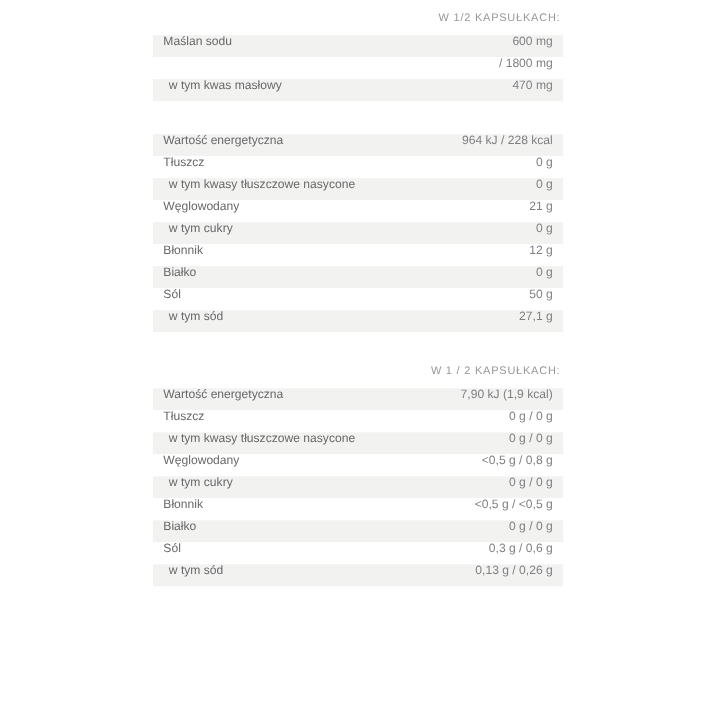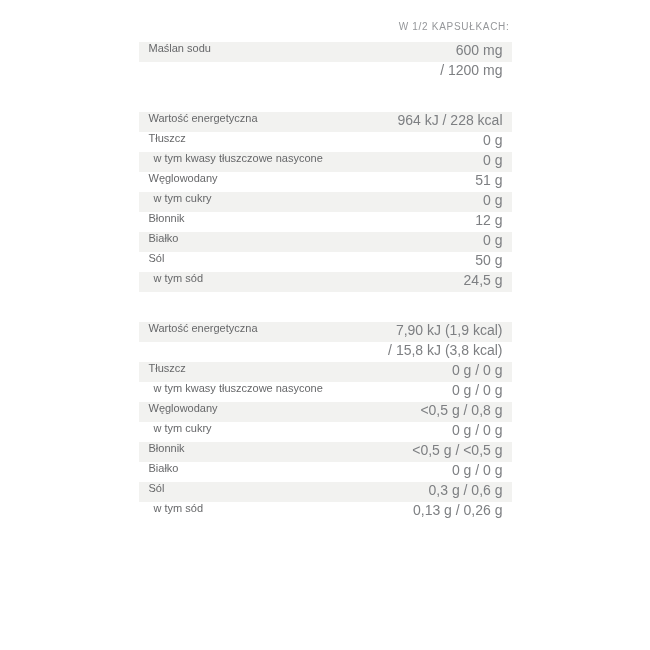--- a/index.html
+++ b/index.html
@@ -9,21 +9,21 @@
   body {
     width: 650px;
     height: 650px;
     background: #ffffff;
     font-family: "Liberation Sans", sans-serif;
     overflow: hidden;
   }
   .table-wrap {
     width: 373px;
     margin: 0 auto;
-    padding-top: 21px;
+    padding-top: 11px;
   }
   .section + .section {
     margin-top: 30px;
   }
   .section-header {
     height: 12px;
     line-height: 12px;
     font-size: 10px;
     letter-spacing: 0.7px;
     color: #95979a;
@@ -48,91 +48,92 @@
   }
   .row-label {
     font-size: 11px;
     color: #67686a;
     white-space: nowrap;
   }
   .row.sub .row-label {
     padding-left: 5px;
   }
   .row-value {
-    font-size: 14px;
+    font-size: 11px;
     color: #7d7f82;
     white-space: nowrap;
   }
 </style>
 </head>
 <body>
 
 <div class="table-wrap">
     <div class="section">
       <div class="section-header">W 1/2 KAPSUŁKACH:</div>
       <div class="section-rows">
         <div class="row">
           <span class="row-label">Maślan sodu</span>
           <span class="row-value">600 mg</span>
         </div>
         <div class="row">
           <span class="row-label"></span>
-          <span class="row-value">/ 1200 mg</span>
+          <span class="row-value">/ 1800 mg</span>
+        </div>
+        <div class="row sub">
+          <span class="row-label">w tym kwas masłowy</span>
+          <span class="row-value">470 mg</span>
         </div>
       </div>
     </div>
     <div class="section">
       <div class="section-rows">
         <div class="row">
           <span class="row-label">Wartość energetyczna</span>
           <span class="row-value">964 kJ / 228 kcal</span>
         </div>
         <div class="row">
           <span class="row-label">Tłuszcz</span>
           <span class="row-value">0 g</span>
         </div>
         <div class="row sub">
           <span class="row-label">w tym kwasy tłuszczowe nasycone</span>
           <span class="row-value">0 g</span>
         </div>
         <div class="row">
           <span class="row-label">Węglowodany</span>
-          <span class="row-value">51 g</span>
+          <span class="row-value">21 g</span>
         </div>
         <div class="row sub">
           <span class="row-label">w tym cukry</span>
           <span class="row-value">0 g</span>
         </div>
         <div class="row">
           <span class="row-label">Błonnik</span>
           <span class="row-value">12 g</span>
         </div>
         <div class="row">
           <span class="row-label">Białko</span>
           <span class="row-value">0 g</span>
         </div>
         <div class="row">
           <span class="row-label">Sól</span>
           <span class="row-value">50 g</span>
         </div>
         <div class="row sub">
           <span class="row-label">w tym sód</span>
-          <span class="row-value">24,5 g</span>
+          <span class="row-value">27,1 g</span>
         </div>
       </div>
     </div>
     <div class="section">
+      <div class="section-header">W 1 / 2 KAPSUŁKACH:</div>
       <div class="section-rows">
         <div class="row">
           <span class="row-label">Wartość energetyczna</span>
           <span class="row-value">7,90 kJ (1,9 kcal)</span>
-        </div>
-        <div class="row">
-          <span class="row-label"></span>
-          <span class="row-value">/ 15,8 kJ (3,8 kcal)</span>
         </div>
         <div class="row">
           <span class="row-label">Tłuszcz</span>
           <span class="row-value">0 g / 0 g</span>
         </div>
         <div class="row sub">
           <span class="row-label">w tym kwasy tłuszczowe nasycone</span>
           <span class="row-value">0 g / 0 g</span>
         </div>
         <div class="row">

